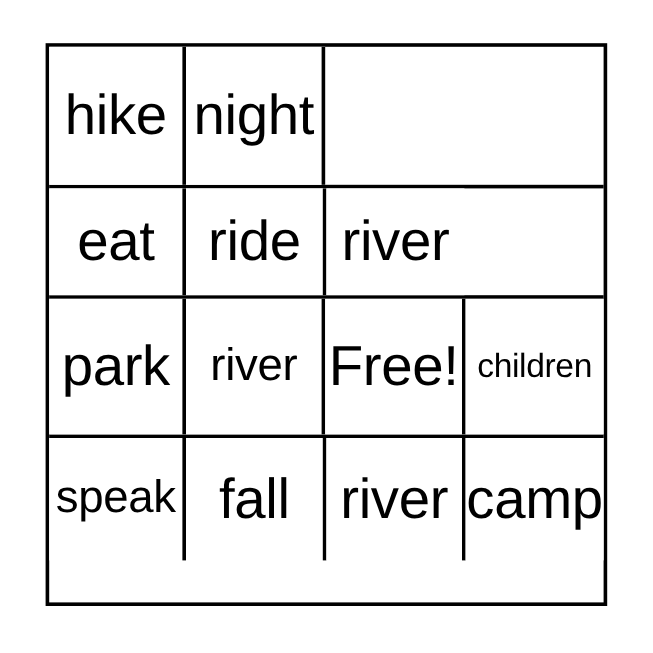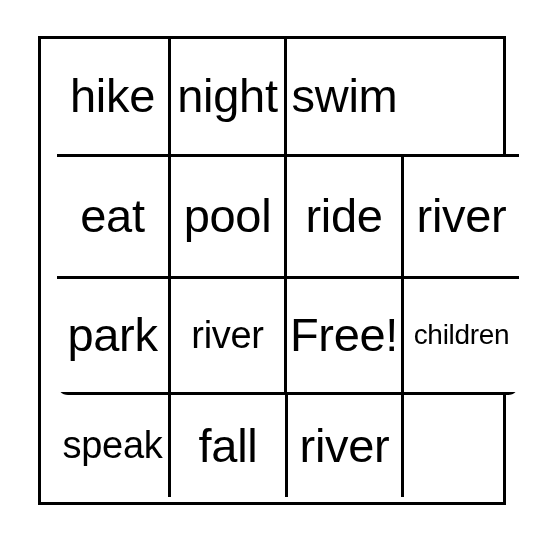--- a/index.html
+++ b/index.html
@@ -21,25 +21,24 @@
     width: 468px;
     height: 469px;
     box-sizing: border-box;
     border: 3px solid #000000;
     background: #ffffff;
   }
   .bingo-row {
     display: flex;
     width: 100%;
     box-sizing: border-box;
-    margin-left: 16px;
   }
   .bingo-row.r0 { height: 118px; }
-  .bingo-row.r1 { height: 122px; }
-  .bingo-row.r2 { height: 116px; border-radius: 11px; }
+  .bingo-row.r1 { height: 92px; }
+  .bingo-row.r2 { height: 116px; }
   .bingo-row.r3 { height: 102px; }
   .bingo-row.r0, .bingo-row.r1, .bingo-row.r2 {
     border-bottom: 3px solid #000000;
   }
   .bingo-cell {
     box-sizing: border-box;
     display: flex;
     align-items: center;
     justify-content: center;
     overflow: hidden;
@@ -68,31 +67,25 @@
 
 <div id="bingo-card">
 
   <div class="bingo-row r0">
     <div class="bingo-cell c0">
       <span class="cell-text size-lg">hike</span>
     </div>
     <div class="bingo-cell c1">
       <span class="cell-text size-lg">night</span>
     </div>
-    <div class="bingo-cell c3">
-      <span class="cell-text size-lg">swim</span>
-    </div>
   </div>
 
   <div class="bingo-row r1">
     <div class="bingo-cell c0">
       <span class="cell-text size-lg">eat</span>
-    </div>
-    <div class="bingo-cell c1">
-      <span class="cell-text size-lg">pool</span>
     </div>
     <div class="bingo-cell c2">
       <span class="cell-text size-lg">ride</span>
     </div>
     <div class="bingo-cell c3">
       <span class="cell-text size-lg">river</span>
     </div>
   </div>
 
   <div class="bingo-row r2">
@@ -113,15 +106,18 @@
   <div class="bingo-row r3">
     <div class="bingo-cell c0">
       <span class="cell-text size-md">speak</span>
     </div>
     <div class="bingo-cell c2">
       <span class="cell-text size-lg">fall</span>
     </div>
     <div class="bingo-cell c1">
       <span class="cell-text size-lg">river</span>
     </div>
+    <div class="bingo-cell c3">
+      <span class="cell-text size-lg">camp</span>
+    </div>
   </div>
 
 </div>
 
 </body></html>

